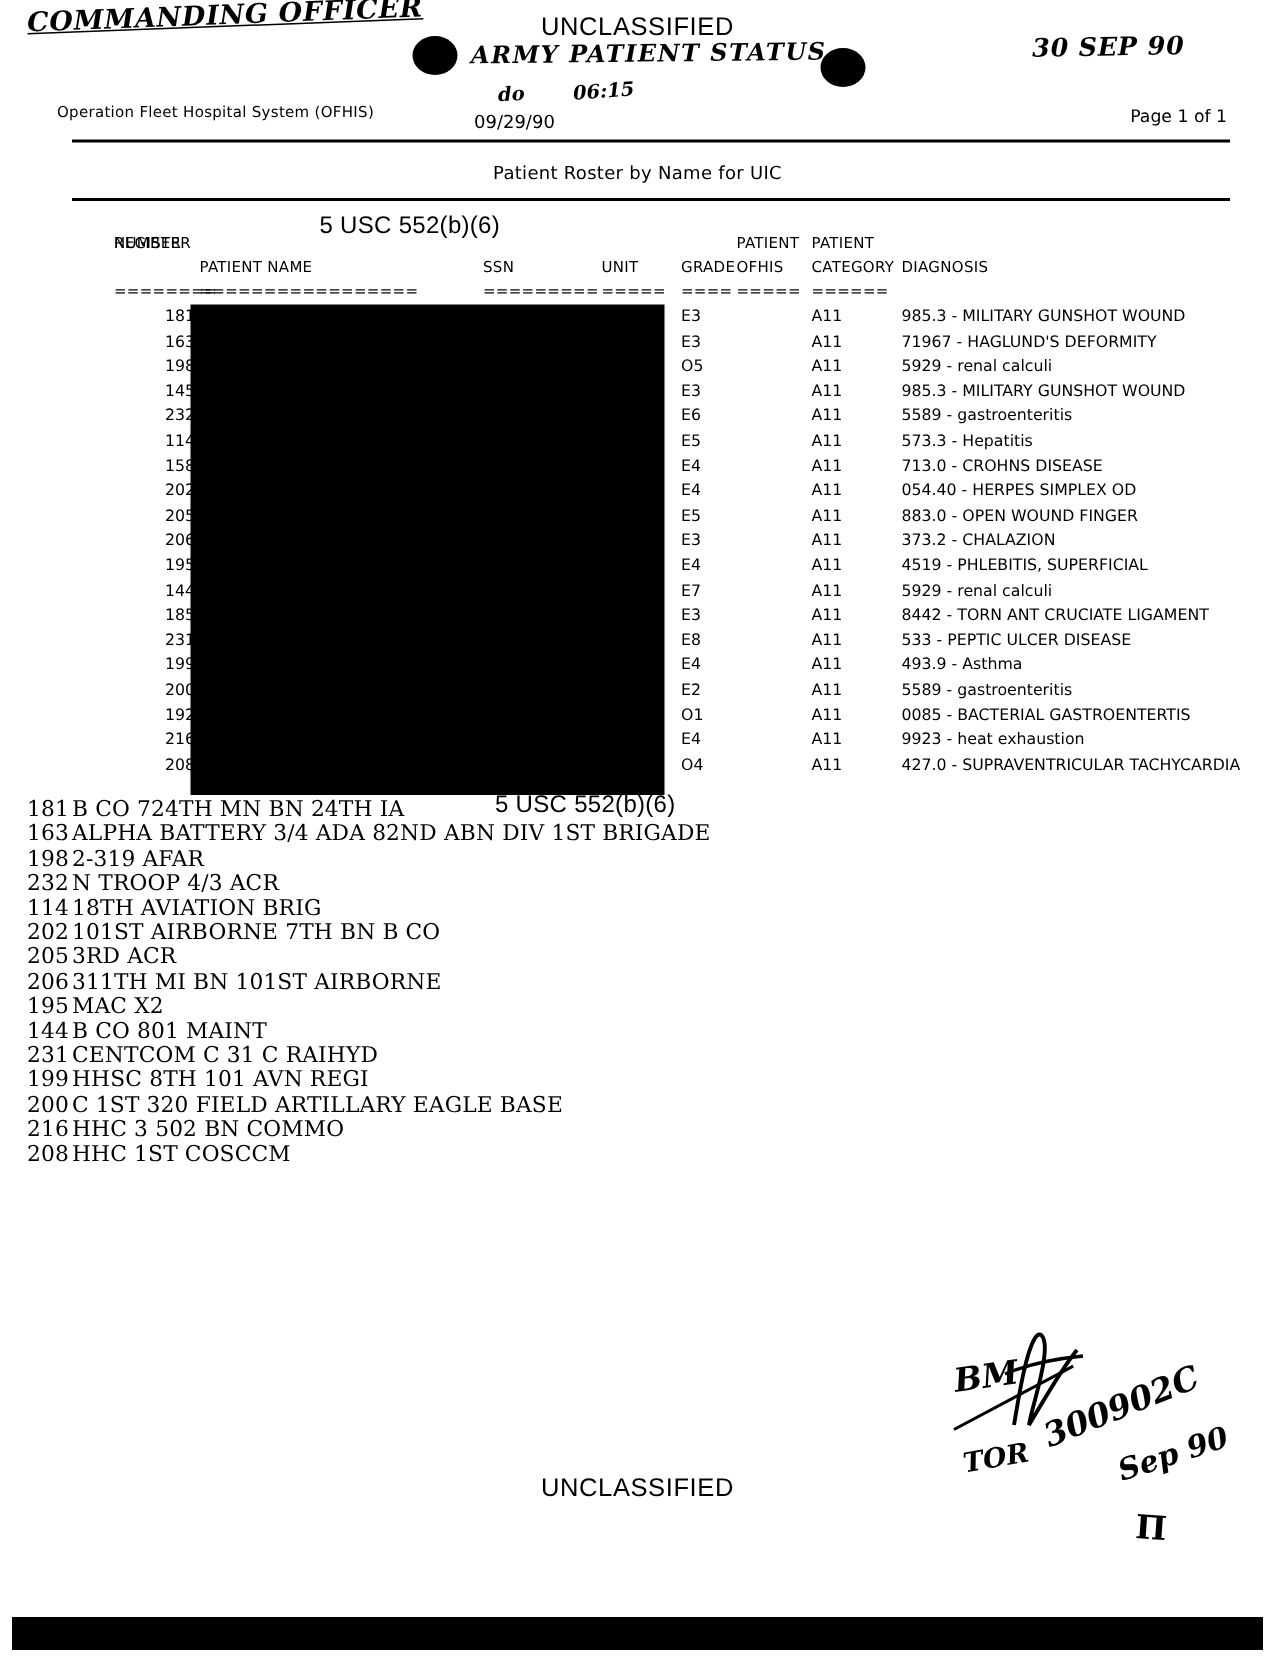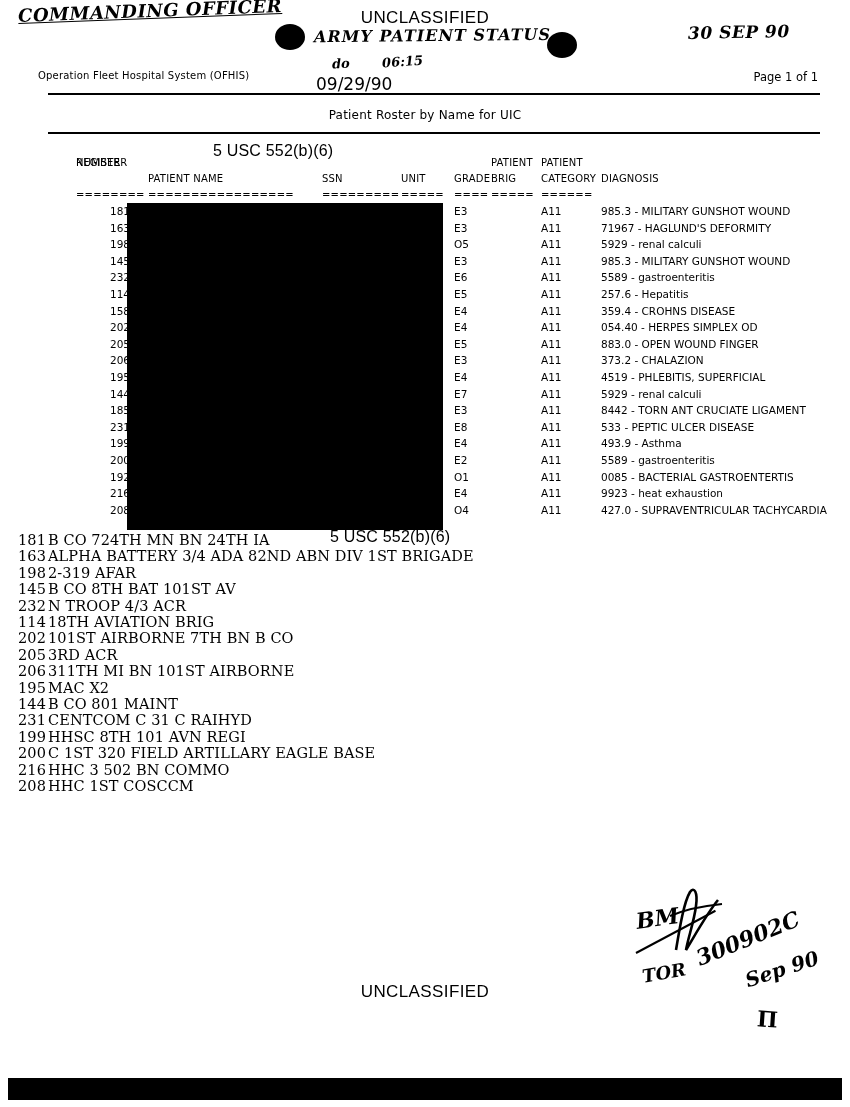--- a/index.html
+++ b/index.html
@@ -180,21 +180,21 @@
   }
   .eqline {
     position: absolute;
     font-size: 10.5px;
     letter-spacing: -0.5px;
     top: 32px;
     white-space: nowrap;
   }
 
   .c-reg   { left: 0px; }
-  .c-name  { left: 72px; }
+  .c-name  { left: 57px; }
   .c-ssn   { left: 246px; }
   .c-unit  { left: 325px; }
   .c-grade { left: 378px; }
   .c-type  { left: 415px; }
   .c-cat   { left: 465px; }
   .c-diag  { left: 525px; }
 
   .rows {
     position: absolute;
     left: 0; top: 48px;
@@ -267,38 +267,38 @@
   <div class="blob blob2"></div>
 
   <div class="hand hw-title2">ARMY PATIENT STATUS</div>
   <div class="hand hw-date">30 SEP 90</div>
 
   <div class="hdr-left">Operation Fleet Hospital System (OFHIS)</div>
   <div class="hdr-right">Page 1 of 1</div>
 
   <div class="hand hw-dtg1">do</div>
   <div class="hand hw-dtg2">06:15</div>
-  <div class="hand" style="left:316px; top:74px; font-size:17px; font-style:normal; font-weight:normal; font-family:'DejaVu Sans',sans-serif;">09/29/90</div>
+  <div class="hand" style="left:316px; top:74px; font-size:12px; font-style:normal; font-weight:normal; font-family:'DejaVu Sans',sans-serif;">09/29/90</div>
 
   <div class="rule rule1"></div>
   <div class="subtitle">Patient Roster by Name for UIC</div>
   <div class="rule rule2"></div>
 
   <div class="redact-note-top">5 USC 552(b)(6)</div>
 
   <div class="tbl">
     <div class="colhdr">
       <span class="c-reg" style="top:0px;">REGISTER</span>
       <span class="c-reg" style="top:0;">NUMBER</span>
       <span class="c-name" style="top:16px;">PATIENT NAME</span>
       <span class="c-ssn" style="top:16px;">SSN</span>
       <span class="c-unit" style="top:16px;">UNIT</span>
       <span class="c-grade" style="top:16px;">GRADE</span>
       <span class="c-type" style="top:0px;">PATIENT</span>
-      <span class="c-type" style="top:16px;">BRIG</span>
+      <span class="c-type" style="top:16px;">OFHIS</span>
       <span class="c-cat" style="top:0px;">PATIENT</span>
       <span class="c-cat" style="top:16px;">CATEGORY</span>
       <span class="c-diag" style="top:16px;">DIAGNOSIS</span>
 
       <span class="eqline c-reg">========</span>
       <span class="eqline c-name">=================</span>
       <span class="eqline c-ssn">=========</span>
       <span class="eqline c-unit">=====</span>
       <span class="eqline c-grade">====</span>
       <span class="eqline c-type">=====</span>
@@ -333,27 +333,27 @@
         <div class="row">
           <span class="v-reg">232</span>
           <span class="v-grade">E6</span>
           <span class="v-cat">A11</span>
           <span class="v-diag">5589 - gastroenteritis</span>
         </div>
         <div class="row">
           <span class="v-reg">114</span>
           <span class="v-grade">E5</span>
           <span class="v-cat">A11</span>
-          <span class="v-diag">257.6 - Hepatitis</span>
+          <span class="v-diag">573.3 - Hepatitis</span>
         </div>
         <div class="row">
           <span class="v-reg">158</span>
           <span class="v-grade">E4</span>
           <span class="v-cat">A11</span>
-          <span class="v-diag">359.4 - CROHNS DISEASE</span>
+          <span class="v-diag">713.0 - CROHNS DISEASE</span>
         </div>
         <div class="row">
           <span class="v-reg">202</span>
           <span class="v-grade">E4</span>
           <span class="v-cat">A11</span>
           <span class="v-diag">054.40 - HERPES SIMPLEX OD</span>
         </div>
         <div class="row">
           <span class="v-reg">205</span>
           <span class="v-grade">E5</span>
@@ -424,21 +424,20 @@
   </div>
 
   <div class="redaction"></div>
 
   <div class="redact-note-mid">5 USC 552(b)(6)</div>
 
   <div class="unitlist" id="unitlist-container">
       <div><span class="num">181</span><span>B CO 724TH MN BN 24TH IA</span></div>
       <div><span class="num">163</span><span>ALPHA BATTERY 3/4 ADA 82ND ABN DIV 1ST BRIGADE</span></div>
       <div><span class="num">198</span><span>2-319 AFAR</span></div>
-      <div><span class="num">145</span><span>B CO 8TH BAT 101ST AV</span></div>
       <div><span class="num">232</span><span>N TROOP 4/3 ACR</span></div>
       <div><span class="num">114</span><span>18TH AVIATION BRIG</span></div>
       <div><span class="num">202</span><span>101ST AIRBORNE 7TH BN B CO</span></div>
       <div><span class="num">205</span><span>3RD ACR</span></div>
       <div><span class="num">206</span><span>311TH MI BN 101ST AIRBORNE</span></div>
       <div><span class="num">195</span><span>MAC X2</span></div>
       <div><span class="num">144</span><span>B CO 801 MAINT</span></div>
       <div><span class="num">231</span><span>CENTCOM C 31 C RAIHYD</span></div>
       <div><span class="num">199</span><span>HHSC 8TH 101 AVN REGI</span></div>
       <div><span class="num">200</span><span>C 1ST 320 FIELD ARTILLARY EAGLE BASE</span></div>

